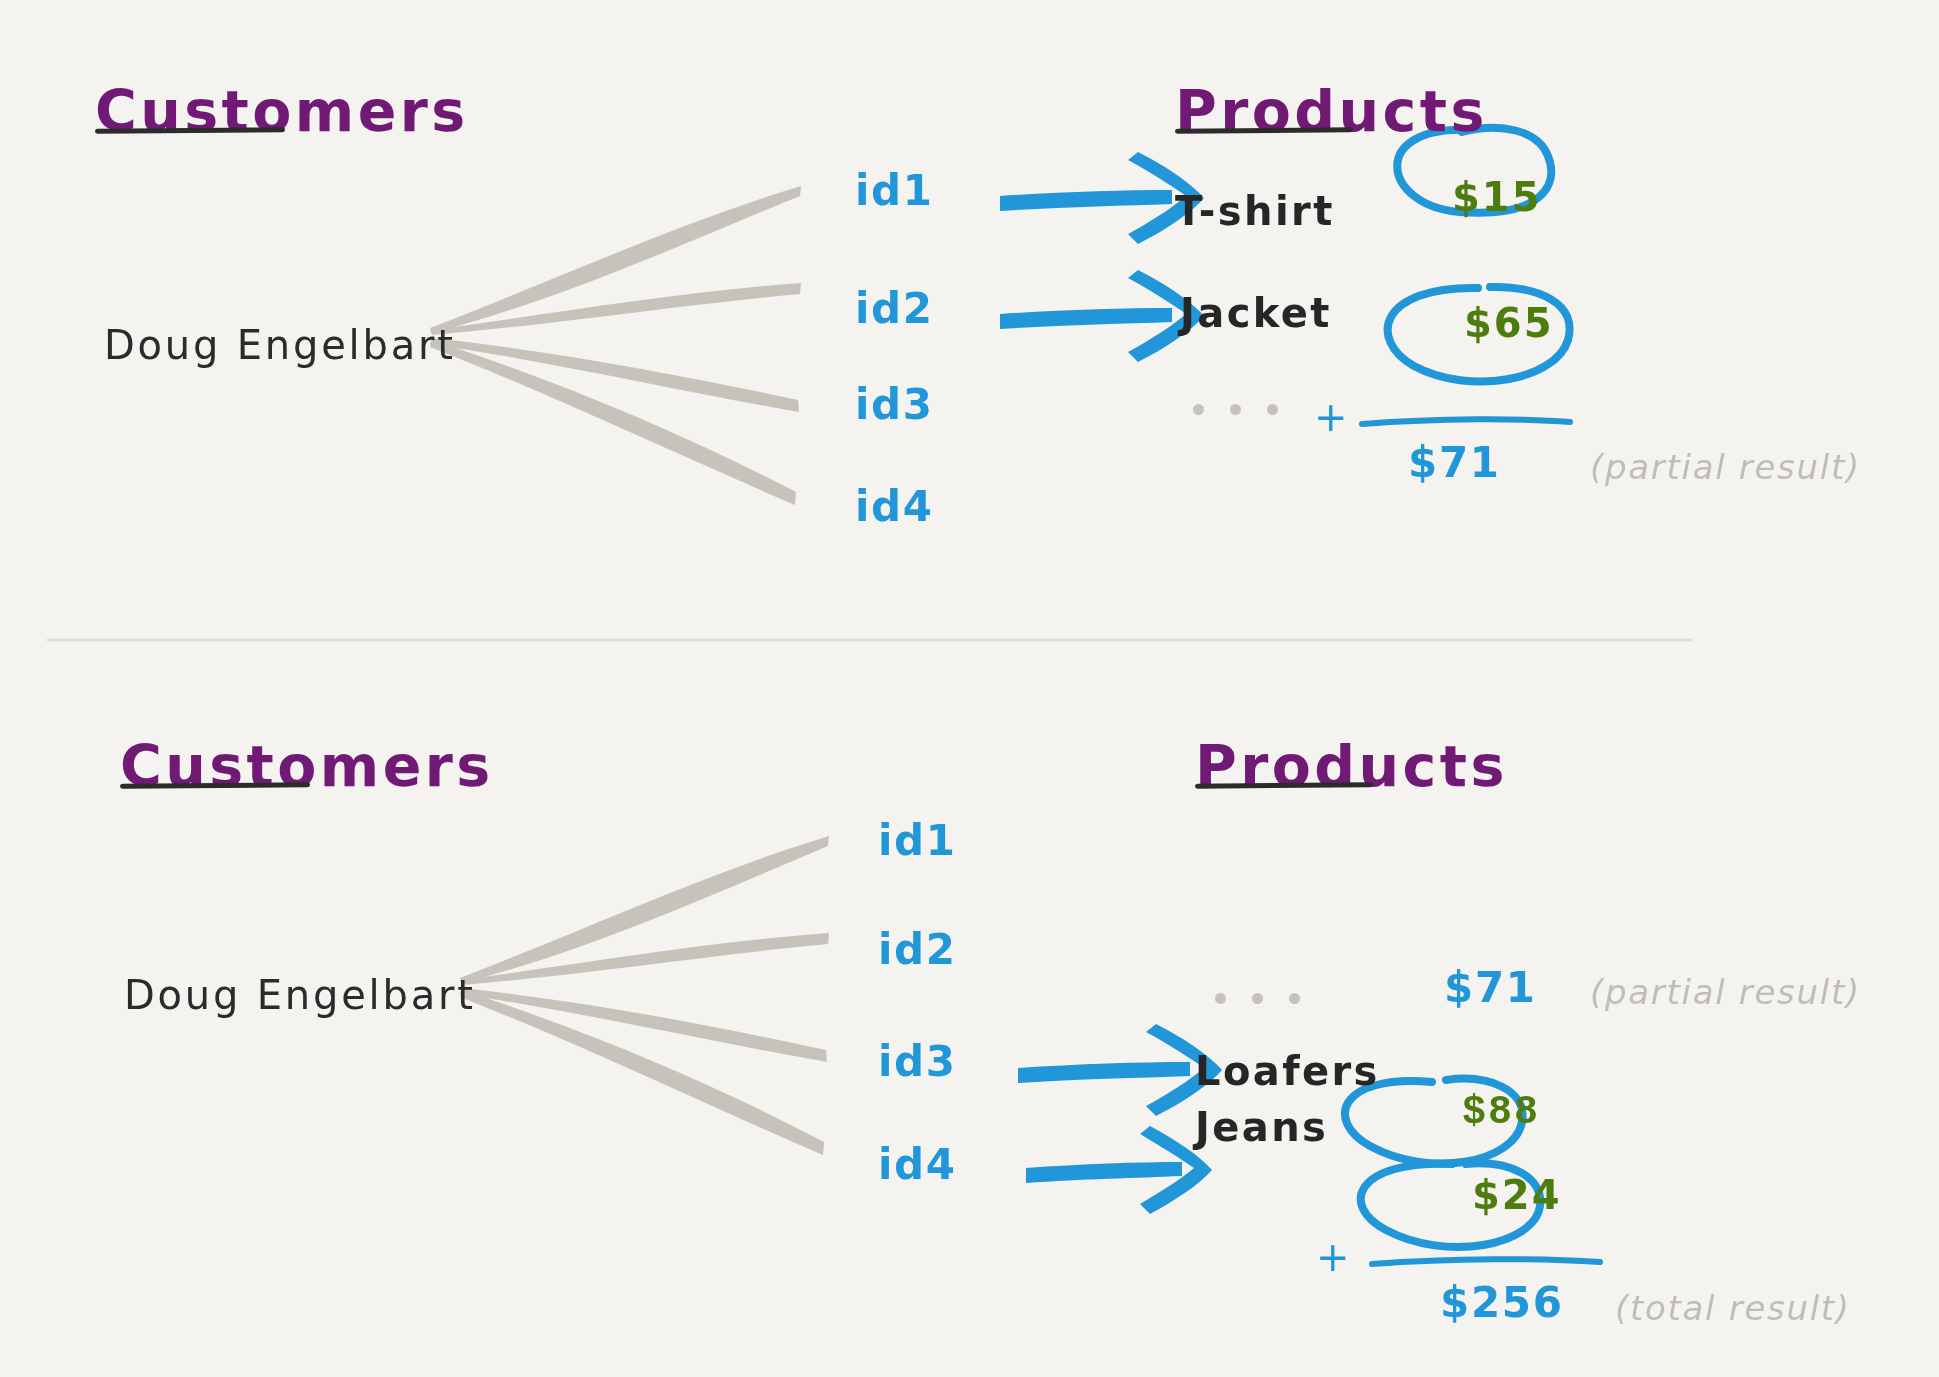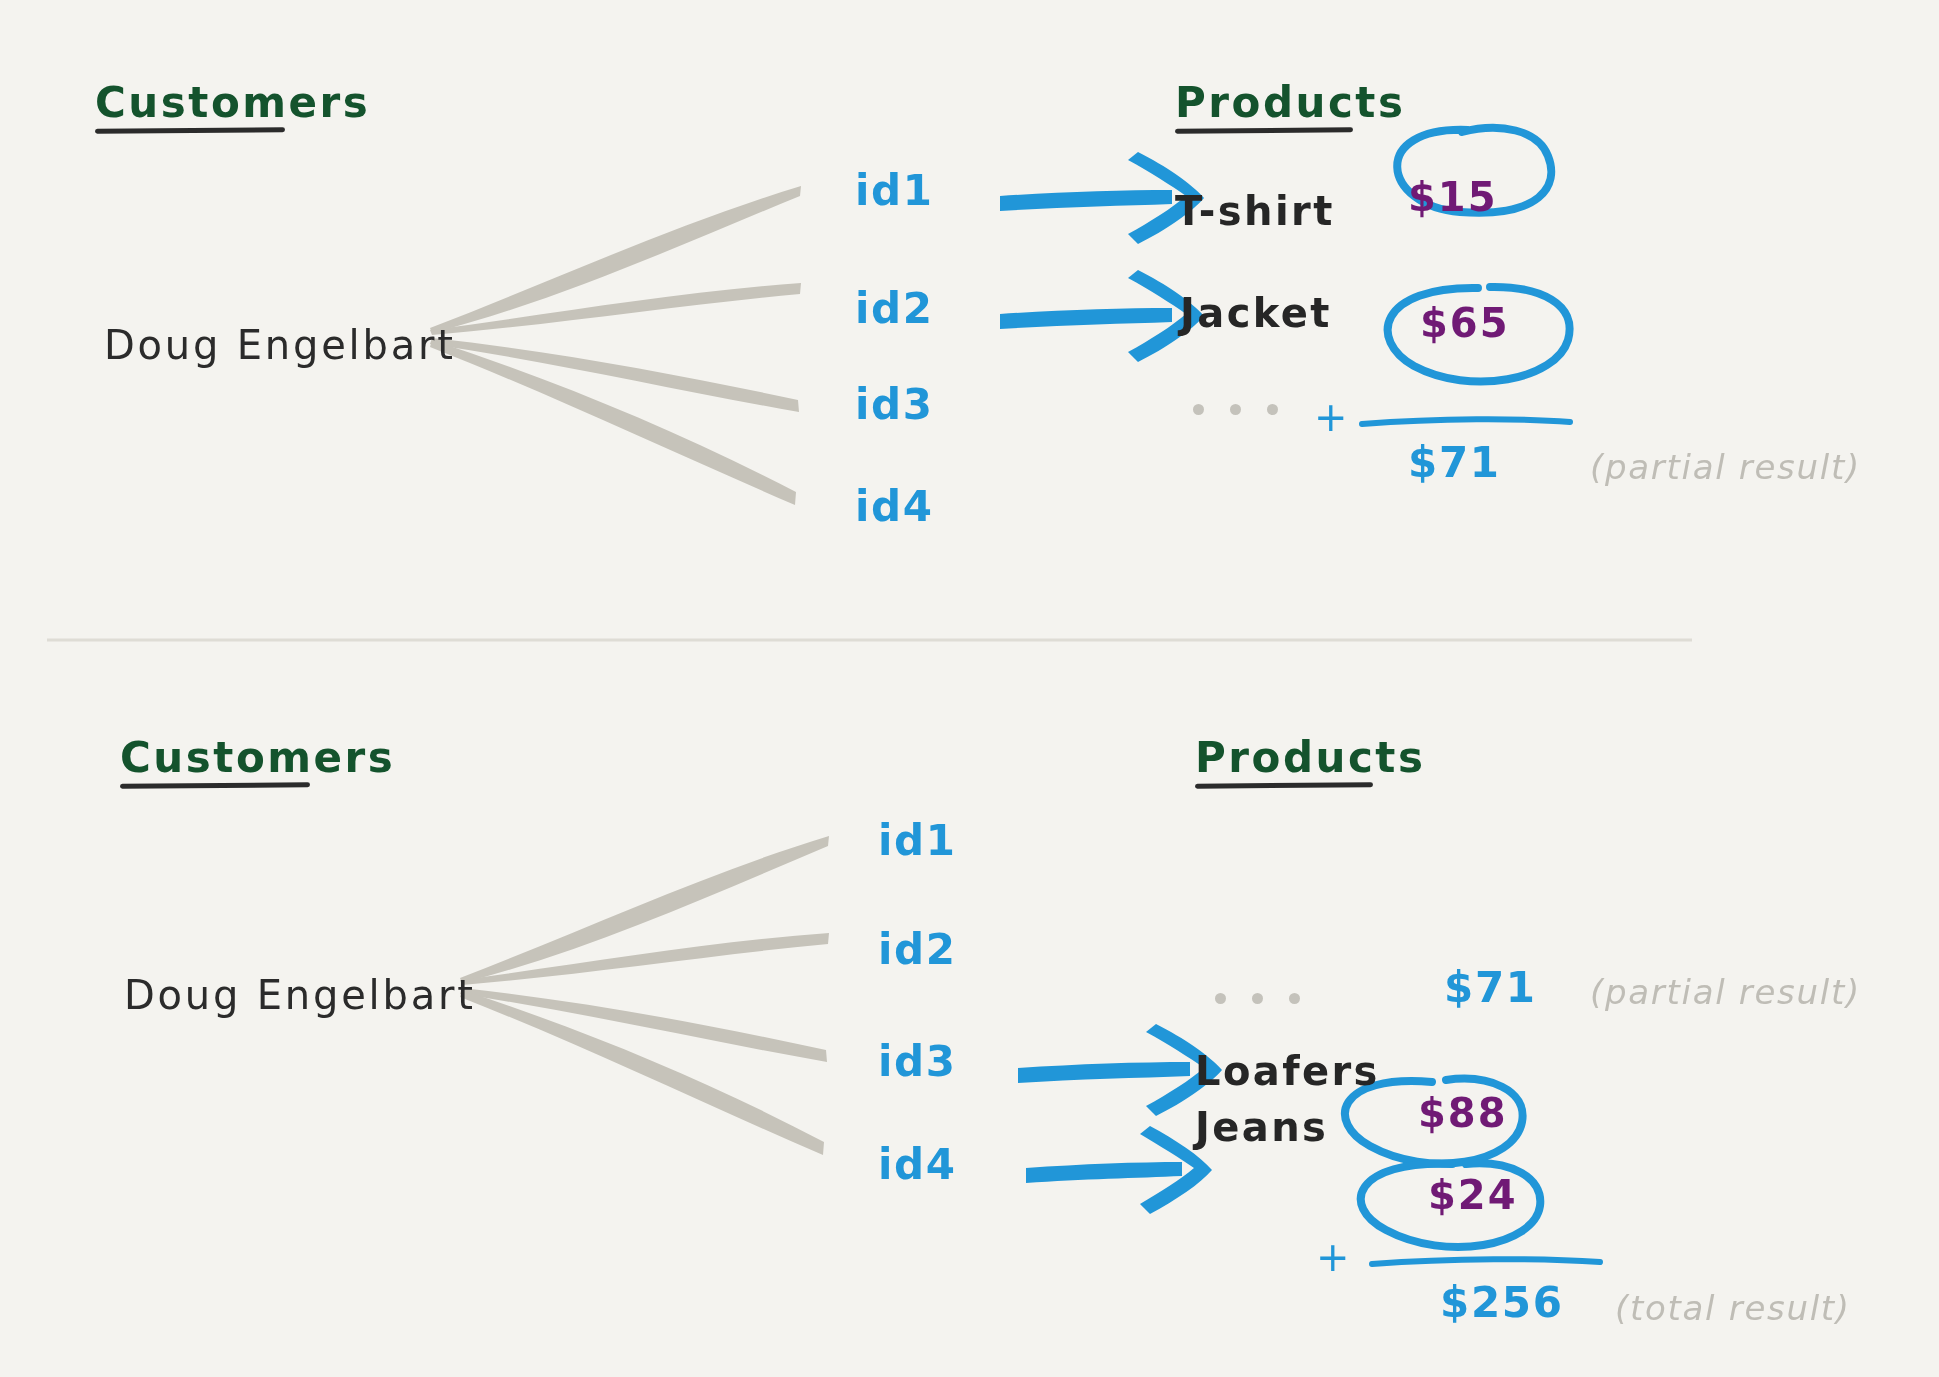--- a/index.html
+++ b/index.html
@@ -21,22 +21,22 @@
   .panel { position: absolute; left: 0; top: 0; width: 1939px; }
 
   
   .hand {
     position: absolute;
     white-space: nowrap;
     font-family: "DejaVu Sans", sans-serif;
     letter-spacing: 0.02em;
   }
   .heading {
-    color: #14532d;
-    font-size: 42px;
+    color: #701a75;
+    font-size: 57px;
     font-weight: 600;
     letter-spacing: 0.06em;
   }
   .heading-underline {
     position: absolute;
     height: 5px;
     background: #2b2b2b;
     border-radius: 4px;
     transform: rotate(-0.5deg);
   }
@@ -52,24 +52,25 @@
     font-weight: 600;
     letter-spacing: 0.04em;
   }
   .product-name {
     color: #262626;
     font-size: 40px;
     font-weight: 600;
     letter-spacing: 0.06em;
   }
   .price {
-    color: #701a75;
+    color: #4d7c0f;
     font-size: 40px;
     font-weight: 600;
     letter-spacing: 0.05em;
+    margin-left: 44px;
   }
   .sum-value {
     color: #2196d8;
     font-size: 42px;
     font-weight: 700;
     letter-spacing: 0.04em;
     margin-left: 16px;
   }
   .plus-sign {
     color: #2196d8;
@@ -225,21 +226,21 @@
         <span></span>
         <span></span>
     </div>
 
     <div class="hand sum-value" style="left:1428px; top:963px;">$71</div>
     <div class="hand annotation" style="left:1590px; top:972px;">(partial result)</div>
 
     <div class="hand product-name" style="left:1195px; top:1048px;">Loafers</div>
     <div class="hand product-name" style="left:1195px; top:1104px;">Jeans</div>
 
-    <div class="hand price" style="left:1418px; top:1090px;">$88</div>
+    <div class="hand price" style="left:1418px; top:1090px;font-family:Liberation Mono, monospace;">$88</div>
     <div class="hand price" style="left:1428px; top:1172px;">$24</div>
 
     <div class="hand plus-sign" style="left:1316px; top:1234px;">+</div>
 
     <div class="hand sum-value" style="left:1424px; top:1278px;">$256</div>
 
     <div class="hand annotation" style="left:1615px; top:1288px;">(total result)</div>
   </div>
 
 </div>

